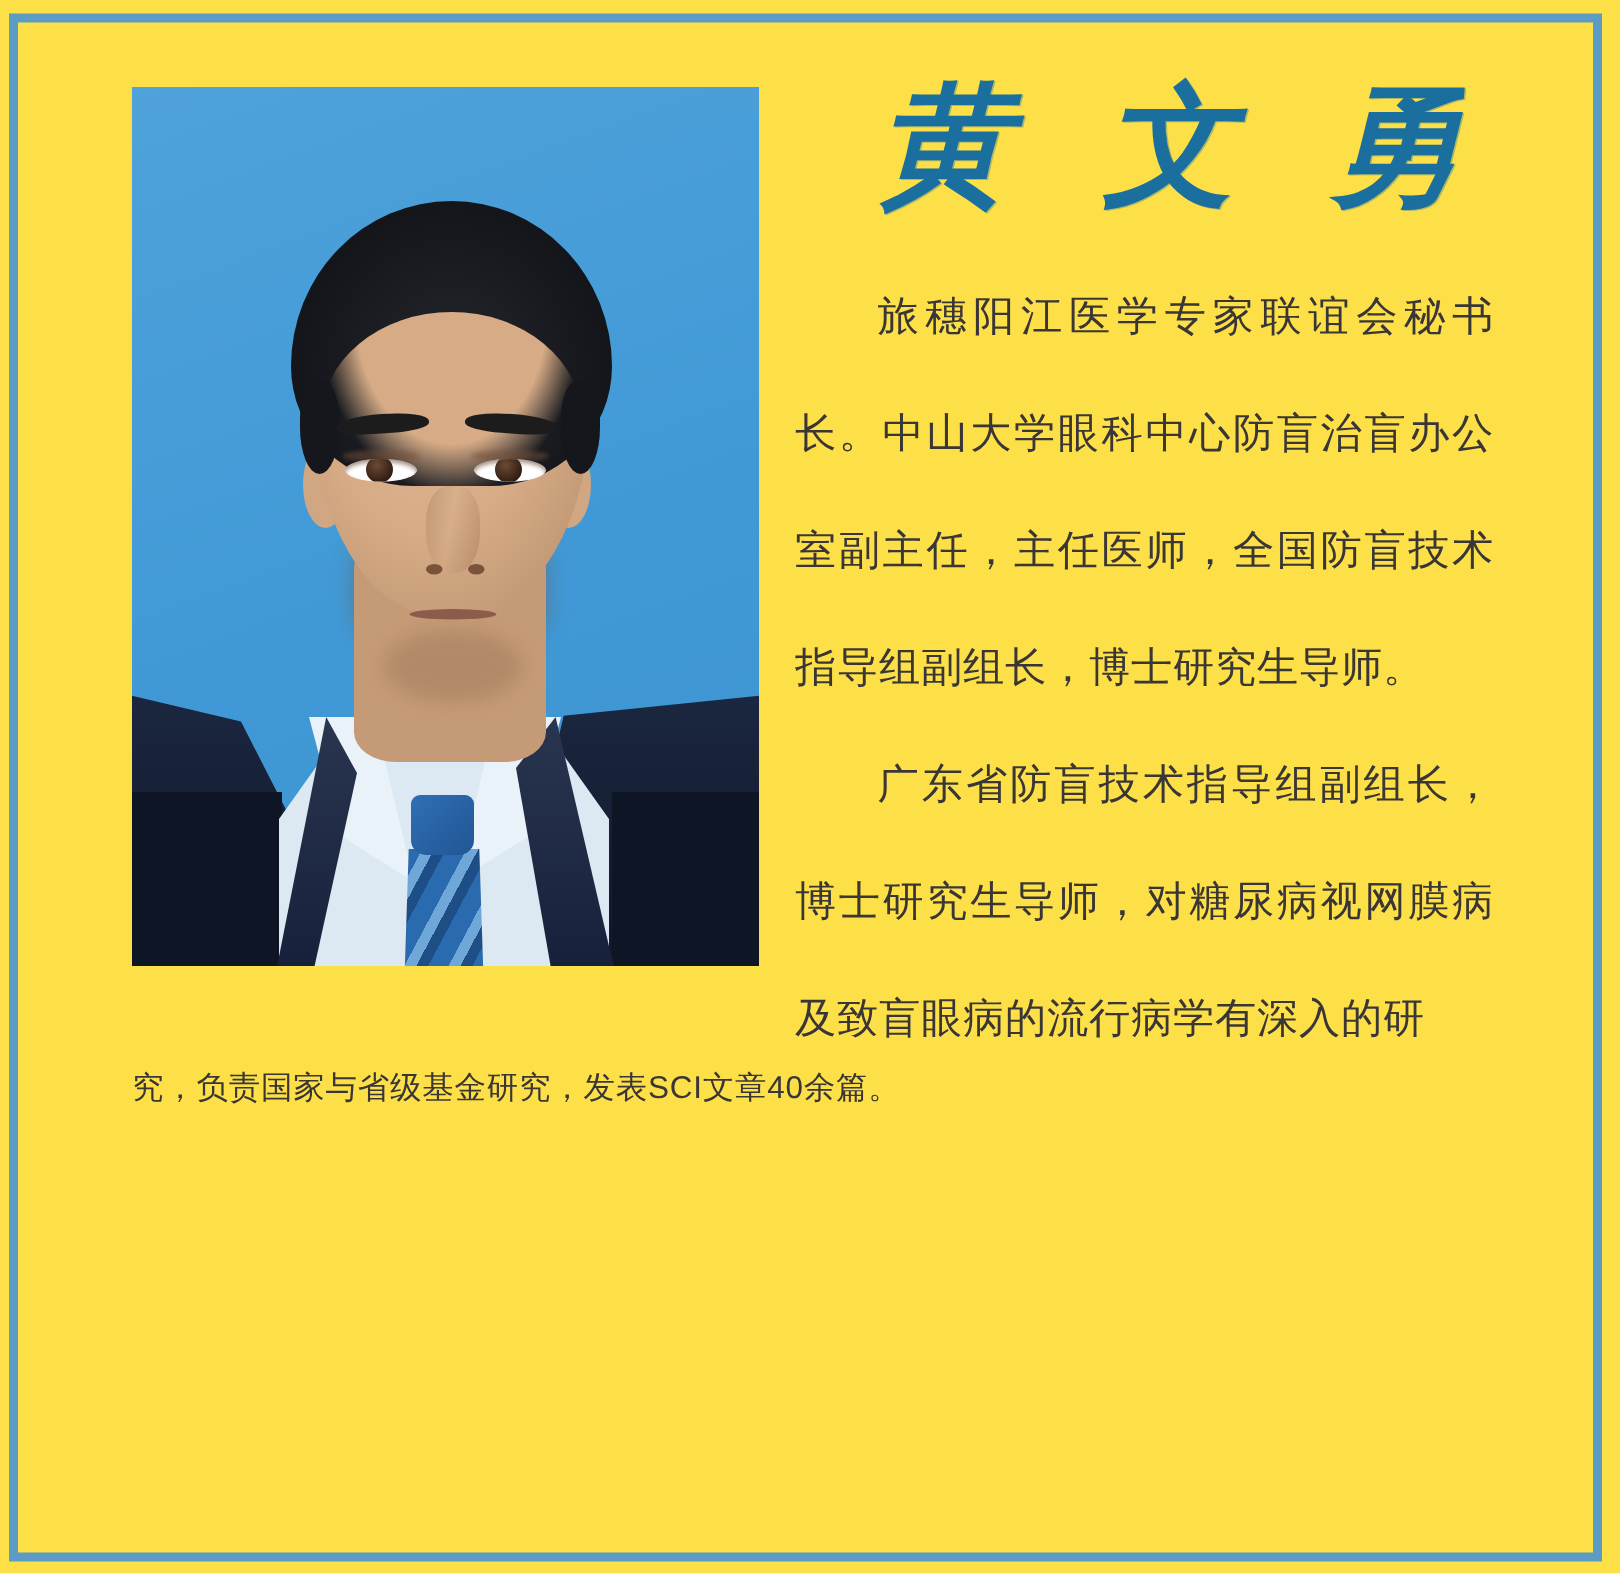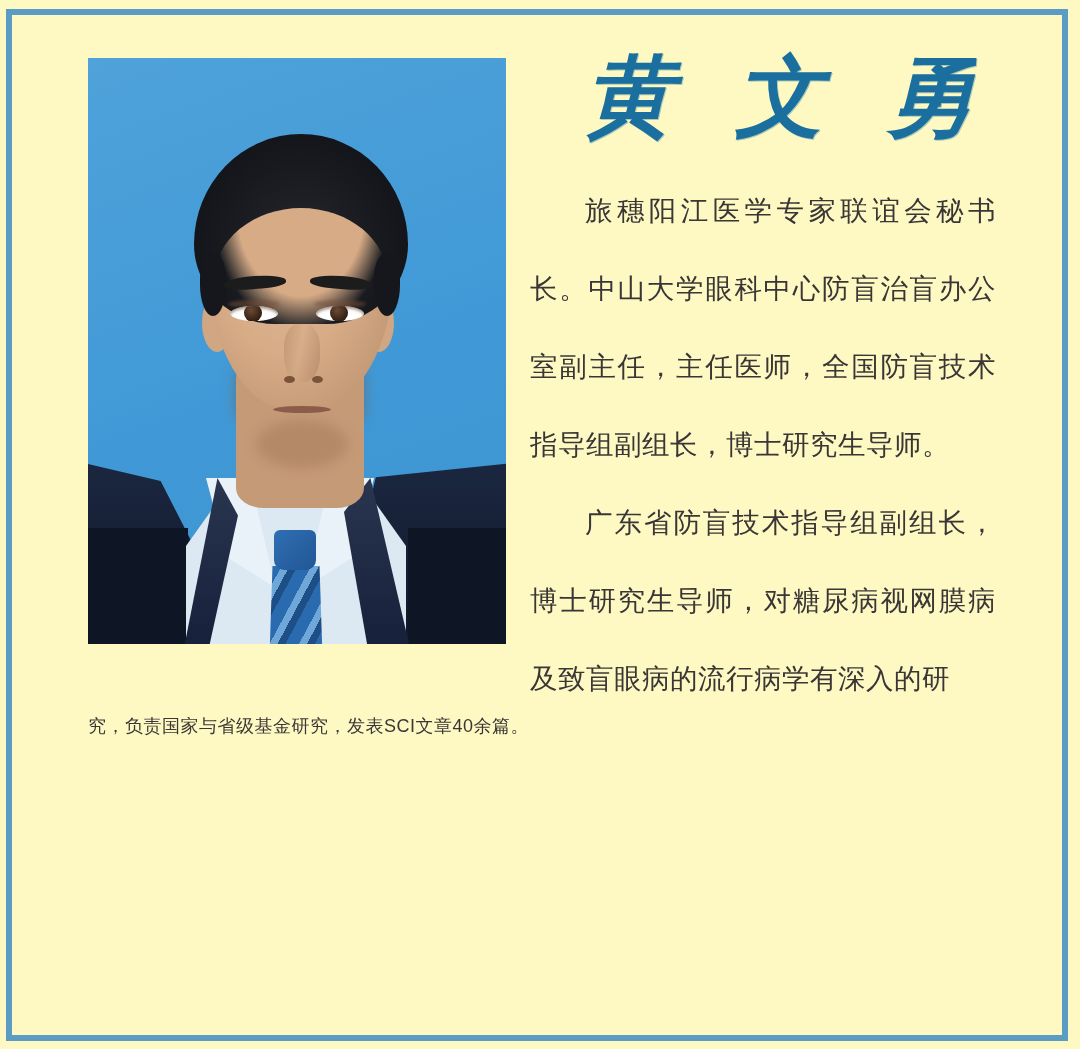--- a/index.html
+++ b/index.html
@@ -5,21 +5,21 @@
 <style>
   html, body {
     margin: 0;
     padding: 0;
     background: #ffffff;
   }
   .page {
     position: relative;
     width: 1080px;
     height: 1049px;
-    background: #fef9c3;
+    background: #fde047;
     overflow: hidden;
     font-family: "Liberation Sans", "DejaVu Sans", sans-serif;
   }
 
   
   .frame {
     position: absolute;
     left: 6px;
     top: 9px;
     width: 1062px;
@@ -297,21 +297,21 @@
   }
   .bio p { margin: 0; text-indent: 2em; font-family: Liberation Serif, serif; }
 
   
   .bio-tail {
     position: absolute;
     left: 88px;
     top: 696px;
     width: 908px;
     color: #3a3636;
-    font-size: 18px;
+    font-size: 21px;
     line-height: 60px;
     letter-spacing: 0.5px;
   }
 </style>
 </head>
 <body>
 
 <div class="page">
 
   <div class="frame"></div>

